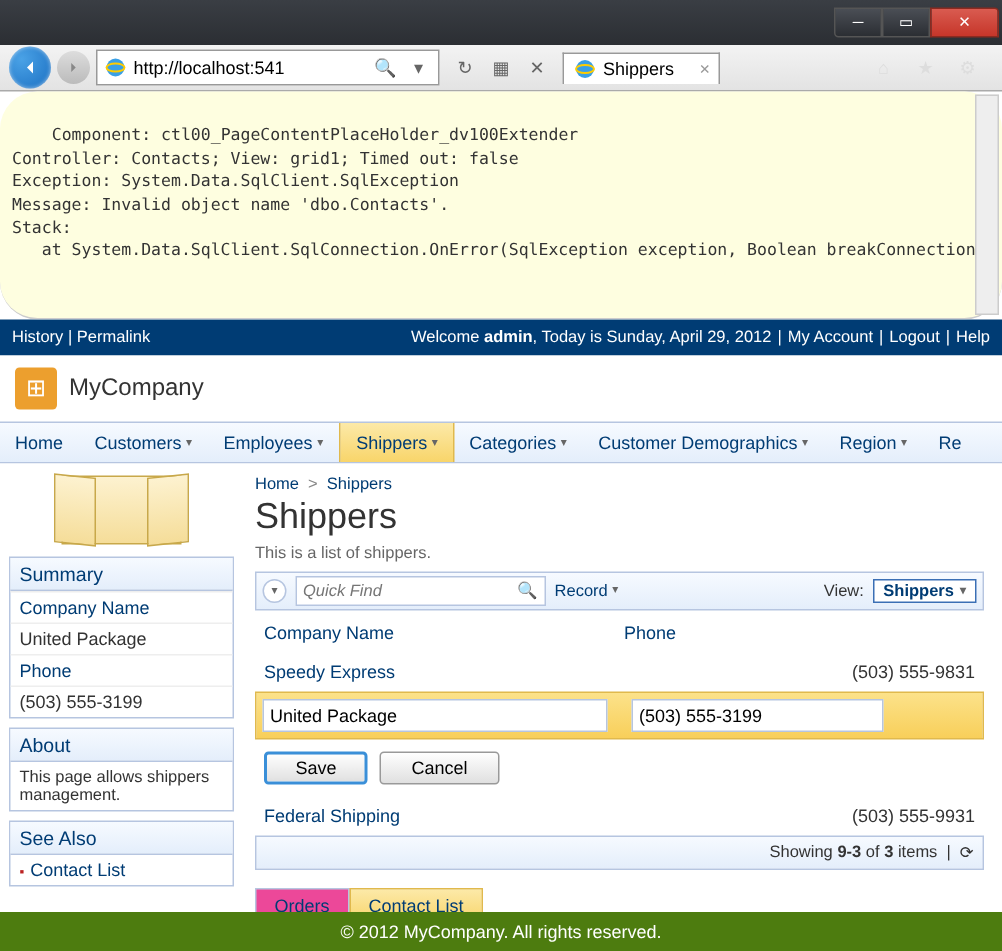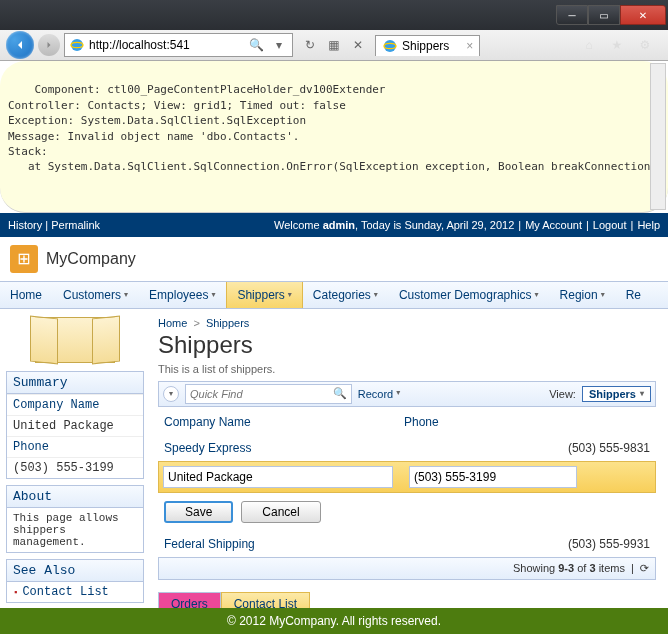--- a/index.html
+++ b/index.html
@@ -30,21 +30,21 @@
 .topbar a { color:#fff; text-decoration:none; }
 .top-right { display:flex; gap:4px; }
 .brand { display:flex; align-items:center; gap:8px; padding:8px 10px; background:#fff; }
 .brand-ico { width:28px; height:28px; background:#ec9f2e; border-radius:3px; display:flex; align-items:center; justify-content:center; color:#fff; font-size:16px; }
 .brand-txt { font-size:16px; color:#333; }
 .mainnav { background:linear-gradient(#f6faff,#e4eefb); border-top:1px solid #b6c5e0; border-bottom:1px solid #b6c5e0; display:flex; height:28px; overflow:hidden; }
 .mainnav-item { padding:6px 10px; color:#003c74; font-size:12px; display:flex; align-items:center; gap:3px; border-right:1px solid transparent; }
 .mainnav-item.active { background:linear-gradient(#fce9a8,#f8d56a); border-left:1px solid #e0b94d; border-right:1px solid #e0b94d; }
 .caret { font-size:8px; color:#666; }
 .content { flex:1; display:flex; background:#fff; overflow:hidden; }
-.side { width:144px; padding:8px 0 0 6px;font-family:Liberation Mono, monospace; }
+.side { width:156px; padding:8px 0 0 6px; }
 .side-img { width:80px; height:46px; margin:0 auto 8px; background:linear-gradient(#fdf2d0,#f5dd99); border:1px solid #c8a84a; position:relative; }
 .side-img::before,.side-img::after { content:""; position:absolute; top:-1px; bottom:-1px; width:26px; background:linear-gradient(#fdf2d0,#f5dd99); border:1px solid #c8a84a; }
 .side-img::before { left:-6px; transform:skewY(6deg); }
 .side-img::after { right:-6px; transform:skewY(-6deg); }
 .side-panel { border:1px solid #b6c5e0; margin-bottom:6px; background:#fff; }
 .side-hdr { background:linear-gradient(#f6faff,#e4eefb); color:#003c74; padding:3px 6px; font-size:13px; border-bottom:1px solid #b6c5e0; }
 .side-row { padding:3px 6px; font-size:12px; color:#003c74; border-top:1px solid #eee; }
 .side-row:first-of-type { border-top:none; }
 .side-row.val { color:#333; }
 .side-txt { padding:4px 6px; font-size:11px; color:#333; }

